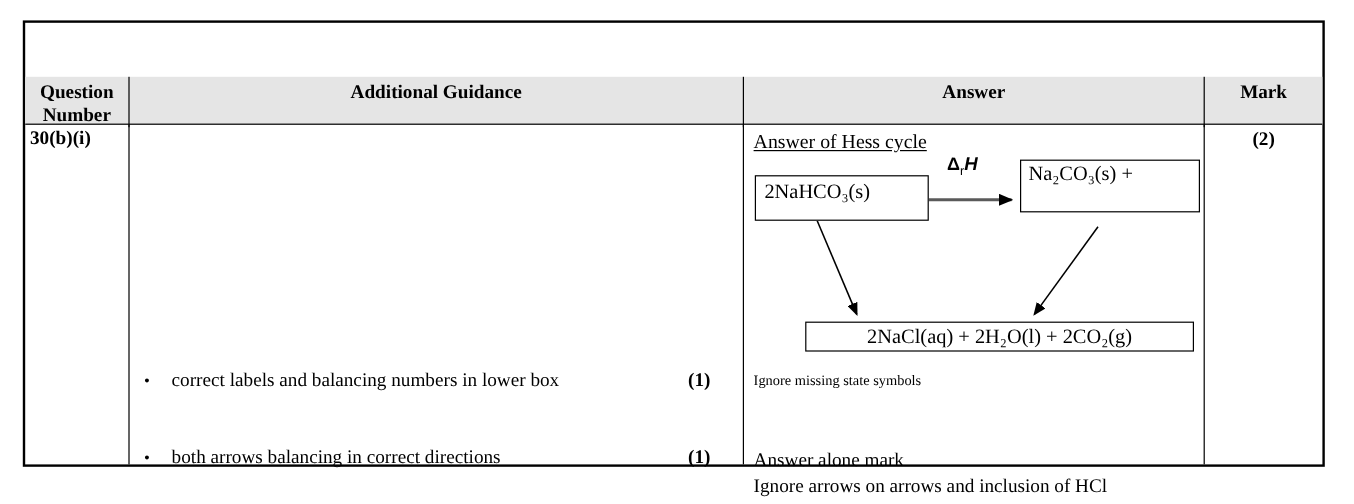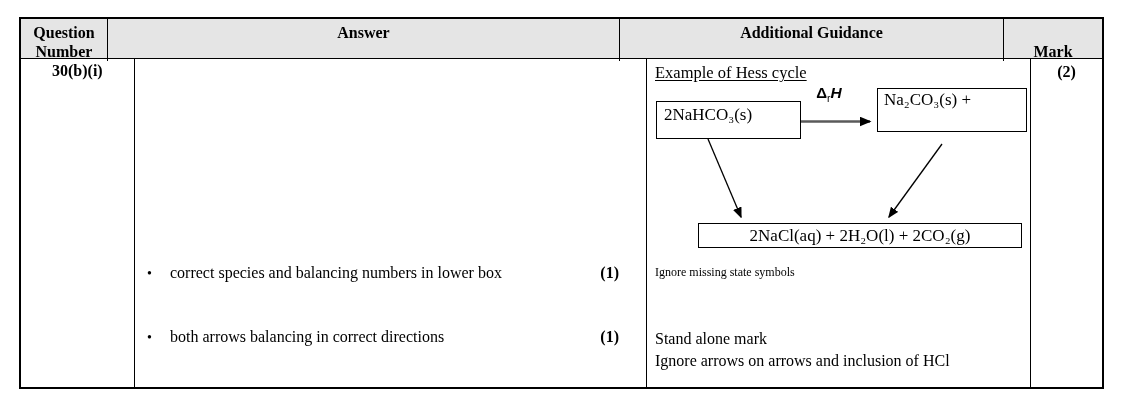--- a/index.html
+++ b/index.html
@@ -9,28 +9,28 @@
     -webkit-font-smoothing:antialiased;
   }
   .ms-table{
     position:absolute;left:19px;top:17px;width:1085px;height:372px;
     border:2px solid #000;box-sizing:border-box;background:#fff;
     display:flex;flex-direction:column;
   }
   .row{display:grid;grid-template-columns:87px 512px 384px 1fr;}
   .header-row{
     height:39px;background:#e5e5e5;border-bottom:1.5px solid #000;
-    font-weight:bold;font-size:16px;line-height:19px;
+    font-weight:bold;font-size:16px;line-height:19px;margin-top:45px;
   }
   .header-cell{
     border-right:1.5px solid #000;display:flex;justify-content:center;
     align-items:flex-start;padding-top:4px;text-align:center;
   }
-  .header-cell:last-child{border-right:none;align-items:flex-end;}
-  .body-row{flex:1;margin-left:27px;}
+  .header-cell:last-child{border-right:none;}
+  .body-row{flex:1;}
   .body-cell{border-right:1.5px solid #000;position:relative;box-sizing:border-box;}
   .body-cell:last-child{border-right:none;}
 
   .qnum{font-weight:bold;font-size:16px;padding:3px 2px 0 4px;}
 
   .bullet-row{position:absolute;left:12px;right:27px;display:flex;font-size:16px;}
   .bullet-row.b1{top:205px;}
   .bullet-row.b2{top:269px;}
   .bullet-glyph{width:23px;font-size:14px;line-height:20px;}
   .bullet-text{flex:1;}
@@ -65,51 +65,51 @@
 </head>
 <body>
 
 <div class="ms-table">
 
   <div class="row header-row">
     <div class="header-cell">
       <span>Question Number</span>
     </div>
     <div class="header-cell">
-      <span>Answer</span>
+      <span>Additional Guidance</span>
     </div>
     <div class="header-cell">
-      <span>Additional Guidance</span>
+      <span>Answer</span>
     </div>
     <div class="header-cell">
       <span>Mark</span>
     </div>
   </div>
 
   <div class="row body-row">
 
     <div class="body-cell">
       <div class="qnum">30(b)(i)</div>
     </div>
 
     <div class="body-cell">
       <div class="bullet-row b1">
         <span class="bullet-glyph">•</span>
-        <span class="bullet-text">correct species and balancing numbers in lower box</span>
+        <span class="bullet-text">correct labels and balancing numbers in lower box</span>
         <span class="bullet-mark">(1)</span>
       </div>
       <div class="bullet-row b2">
         <span class="bullet-glyph">•</span>
         <span class="bullet-text">both arrows balancing in correct directions</span>
         <span class="bullet-mark">(1)</span>
       </div>
     </div>
 
     <div class="body-cell">
-      <div class="g-heading">Example of Hess cycle</div>
+      <div class="g-heading">Answer of Hess cycle</div>
 
       <svg class="diagram-arrows" viewBox="0 0 384 327" xmlns="http://www.w3.org/2000/svg">
         <defs>
           <marker id="ah-big" markerUnits="userSpaceOnUse" markerWidth="12" markerHeight="10" refX="10.5" refY="5" orient="auto">
             <polygon points="0,0 12,5 0,10" fill="#000"></polygon>
           </marker>
           <marker id="ah-small" markerUnits="userSpaceOnUse" markerWidth="11" markerHeight="9" refX="9.5" refY="4.5" orient="auto">
             <polygon points="0,0 11,4.5 0,9" fill="#000"></polygon>
           </marker>
         </defs>
@@ -127,21 +127,21 @@
       <div class="chem-box box-right">
         <div>Na₂CO₃(s) +</div>
       </div>
 
       <div class="chem-box box-bottom">
         <span>2NaCl(aq) + 2H₂O(l) + 2CO₂(g)</span>
       </div>
 
       <div class="g-note-single">Ignore missing state symbols</div>
       <div class="g-note-block">
-        <div>Stand alone mark</div>
+        <div>Answer alone mark</div>
         <div>Ignore arrows on arrows and inclusion of HCl</div>
       </div>
     </div>
 
     <div class="body-cell">
       <div class="mark-cell-value">(2)</div>
     </div>
 
   </div>
 </div>

